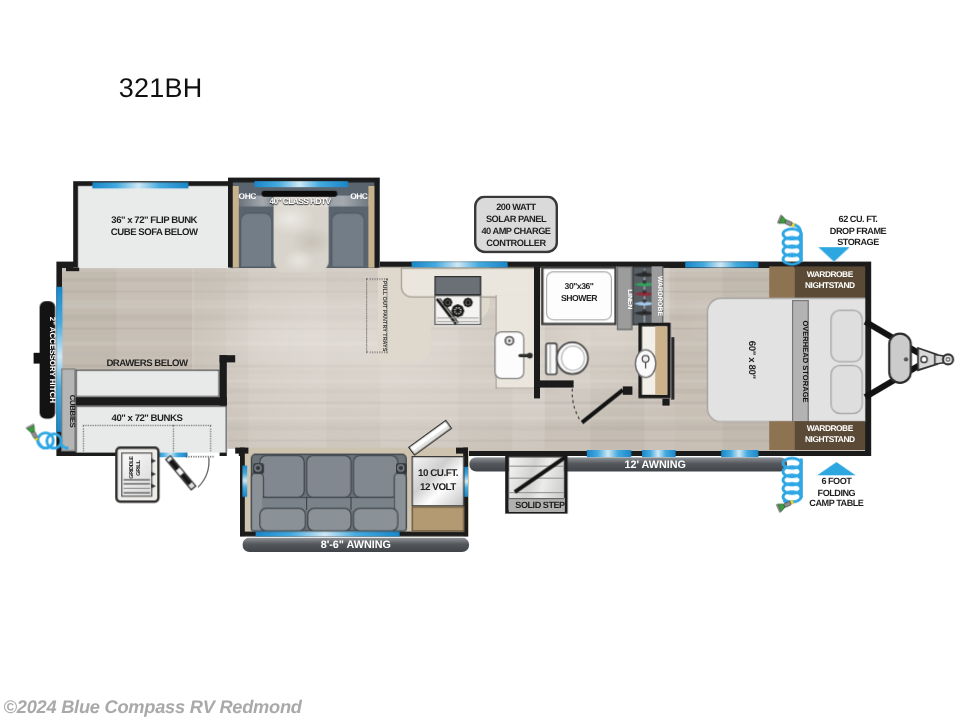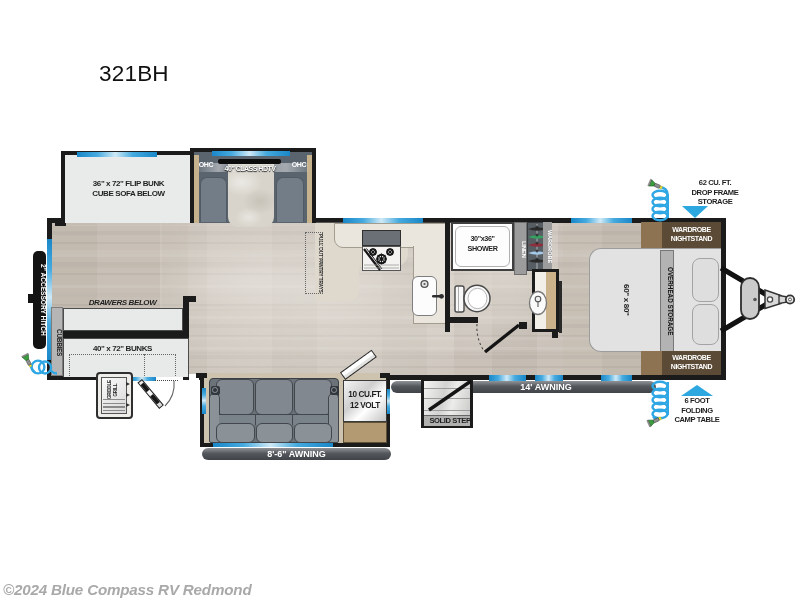--- a/index.html
+++ b/index.html
@@ -94,21 +94,21 @@
 <div class="abs win" style="left:212px;top:150.5px;width:78px;height:5px;"></div>
 
 <div class="abs wall" style="left:183px;top:296px;width:6px;height:84px;"></div>
 
 <div class="abs wall" style="left:183px;top:296px;width:13px;height:6px;"></div>
 
 <div class="abs" style="left:51px;top:307px;width:12px;height:69px;background:#b5b5b5;border:1px solid #7c7c7c;box-sizing:border-box;"></div>
 
 <div class="vtext" style="left:51px;top:313px;width:12px;height:60px;font-size:6.5px;color:#1f1f1f;">CUBBIES</div>
 
-<div class="lbl" style="left:80px;top:298px;width:85px;font-size:8px;font-style:italic;">DRAWERS BELOW</div>
+<div class="lbl" style="left:80px;top:298px;width:85px;font-size:8px;">DRAWERS BELOW</div>
 
 <div class="abs" style="left:63px;top:308px;width:120px;height:23px;background:#e8eaea;border:1.5px solid #4c4c4c;box-sizing:border-box;"></div>
 
 <div class="abs wall" style="left:63px;top:331px;width:126px;height:7px;"></div>
 
 <div class="abs" style="left:63px;top:338px;width:126px;height:39px;background:#e8eaea;border:1.5px solid #4c4c4c;border-bottom:none;box-sizing:border-box;"></div>
 
 <div class="lbl" style="left:70px;top:344px;width:105px;font-size:8px;">40" x 72" BUNKS</div>
 
 <div class="abs" style="left:69px;top:354px;width:107px;height:22px;border:1px dotted #666;border-bottom:none;box-sizing:border-box;"></div>
@@ -284,37 +284,38 @@
 
 <div class="abs" style="left:343px;top:380px;width:44px;height:41.5px;background:linear-gradient(135deg,#f4f4f4 0%,#cfcfcf 38%,#ffffff 62%,#c4c4c4 100%);border:1.6px solid #3a3a3a;box-sizing:border-box;"></div>
 
 <div class="lbl" style="left:343px;top:389px;width:44px;font-size:8.2px;line-height:11px;">10 CU.FT.<br>12 VOLT</div>
 
 <div class="abs" style="left:343px;top:421.5px;width:44px;height:21.5px;background:#b49a72;border:1px solid #5f5138;box-sizing:border-box;"></div>
 
 <div class="awn" style="left:202px;top:448px;width:189px;height:12px;font-size:9px;line-height:12px;">8'-6" AWNING</div>
 
 <div class="awn" style="left:391px;top:381px;width:265px;height:12px;font-size:9px;line-height:12px;">
-      <span style="position:absolute;left:95px;top:0;width:120px;">14' AWNING</span>
+      <span style="position:absolute;left:95px;top:0;width:120px;">12' AWNING</span>
     </div>
 
 <div class="abs" style="left:421px;top:378px;width:52px;height:50px;background:linear-gradient(105deg,#f5f5f4,#d2d2d1 40%,#ececeb 60%,#c6c6c5);border:3px solid #1b1b1b;box-sizing:border-box;"></div>
 <div class="abs" style="left:424px;top:388px;width:46px;height:1.2px;background:#9b9b9b;"></div>
 <div class="abs" style="left:424px;top:398px;width:46px;height:1.2px;background:#9b9b9b;"></div>
 <div class="abs" style="left:424px;top:410px;width:46px;height:1.2px;background:#9b9b9b;"></div>
 
 <svg class="abs" style="left:421px;top:378px;" width="52" height="50" viewBox="0 0 52 50">
   <line x1="8" y1="32" x2="50" y2="3" stroke="#141414" stroke-width="3.4"></line>
 </svg>
 
 <div class="abs" style="left:424px;top:415px;width:46px;height:10px;background:#b0b0af;border-top:1px solid #666;"></div>
 
 <div class="lbl" style="left:424px;top:416px;width:52px;font-size:7.6px;color:#1c1c1c;">SOLID STEP</div>
 
 
+<div class="labelbox" style="left:395px;top:163px;width:66px;height:41px;font-size:7.7px;line-height:10.3px;padding-top:2.5px;box-sizing:content-box;">200 WATT<br>SOLAR PANEL<br>40 AMP CHARGE<br>CONTROLLER</div>
 
 <div class="lbl" style="left:666px;top:178px;width:58px;font-size:7.6px;line-height:9.6px;margin-left:20px;">62 CU. FT.<br>DROP FRAME<br>STORAGE</div>
 
 <div class="abs" style="left:682px;top:206px;width:0;height:0;border-left:13px solid transparent;border-right:13px solid transparent;border-top:12px solid #2da7e0;"></div>
 
 <svg class="abs" style="left:640px;top:172px;" width="38" height="52" viewBox="0 0 38 52">
   <g fill="none" stroke="#2ea7e4" stroke-width="2.4">
     <path d="M20,15 Q27,16 27.5,22"></path>
     <ellipse cx="20" cy="23" rx="7.5" ry="4.2"></ellipse>
     <ellipse cx="20" cy="30" rx="7.5" ry="4.2"></ellipse>

